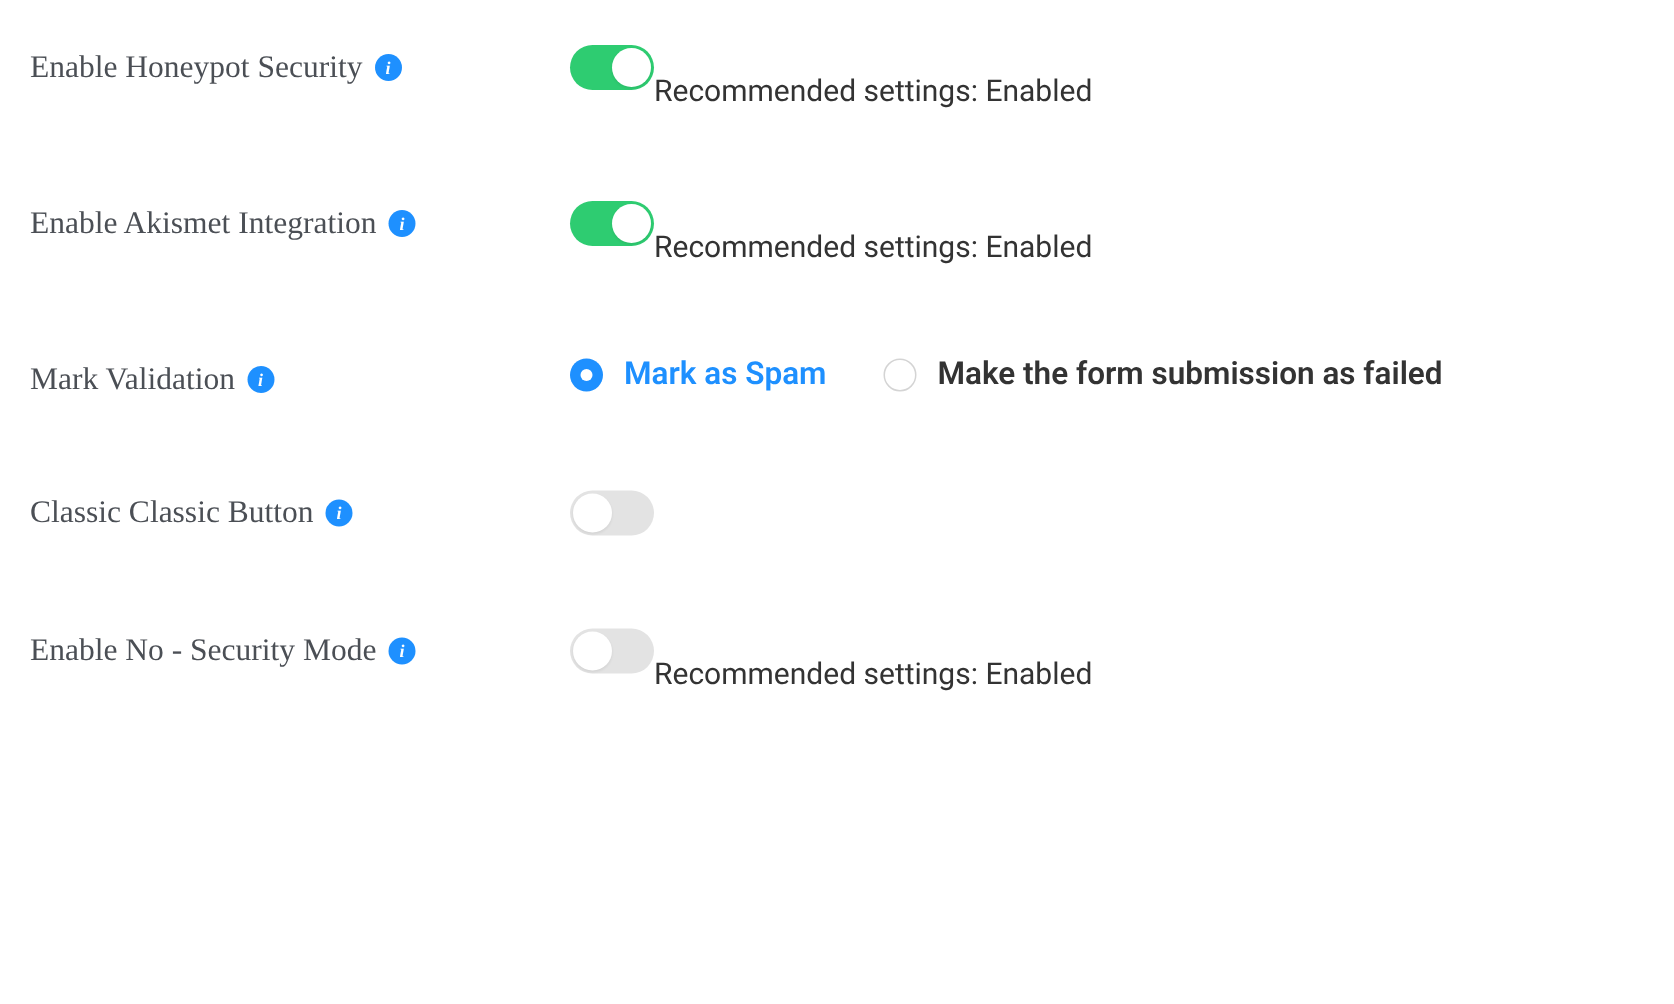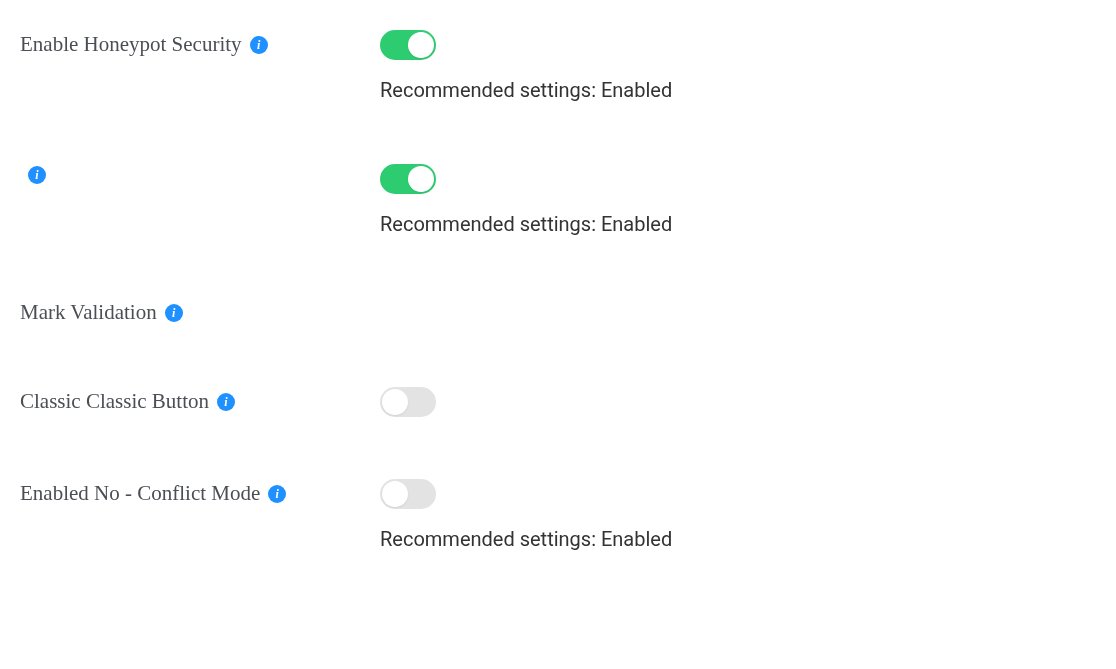--- a/index.html
+++ b/index.html
@@ -30,21 +30,21 @@
     }
     .setting-label {
       font-size: 21px;
       color: #4b4f55;
       font-weight: 400;
       font-family: Liberation Serif, serif;
     }
     .setting-control-col {
       flex: 1;
       display: flex;
-      flex-direction: column;
+      flex-direction: row;
     }
     .info-icon {
       display: inline-flex;
       align-items: center;
       justify-content: center;
       width: 18px;
       height: 18px;
       border-radius: 50%;
       background: #1e90ff;
       color: #fff;
@@ -148,52 +148,67 @@
   <div class="setting-control-col">
     <div class="toggle toggle-on">
       <div class="toggle-knob"></div>
     </div>
     <div class="helper-text">Recommended settings: Enabled</div>
   </div>
 </div>
 
 <div class="setting-row">
   <div class="setting-label-col">
+    <span class="setting-label">Enable Akismet Integration</span>
     <span class="info-icon">i</span>
   </div>
   <div class="setting-control-col">
     <div class="toggle toggle-on">
       <div class="toggle-knob"></div>
     </div>
     <div class="helper-text">Recommended settings: Enabled</div>
   </div>
 </div>
 
 <div class="setting-row">
   <div class="setting-label-col">
     <span class="setting-label">Mark Validation</span>
     <span class="info-icon">i</span>
   </div>
+  <div class="setting-control-col">
+    <div class="radio-group">
+      <div class="radio-option">
+        <span class="radio-outer selected">
+          <span class="radio-inner-selected"></span>
+        </span>
+        <span class="radio-label selected-label">Mark as Spam</span>
+      </div>
+      <div class="radio-option">
+        <span class="radio-outer unselected"></span>
+        <span class="radio-label unselected-label">Make the form submission as failed</span>
+      </div>
+    </div>
+  </div>
 </div>
 
 <div class="setting-row">
   <div class="setting-label-col">
     <span class="setting-label">Classic Classic Button</span>
     <span class="info-icon">i</span>
   </div>
   <div class="setting-control-col">
     <div class="toggle toggle-off">
       <div class="toggle-knob"></div>
     </div>
   </div>
 </div>
 
 <div class="setting-row">
   <div class="setting-label-col">
-    <span class="setting-label">Enabled No - Conflict Mode</span>
+    <span class="setting-label">Enable No - Security Mode</span>
     <span class="info-icon">i</span>
   </div>
   <div class="setting-control-col">
     <div class="toggle toggle-off">
       <div class="toggle-knob"></div>
     </div>
     <div class="helper-text">Recommended settings: Enabled</div>
   </div>
 </div>
 

